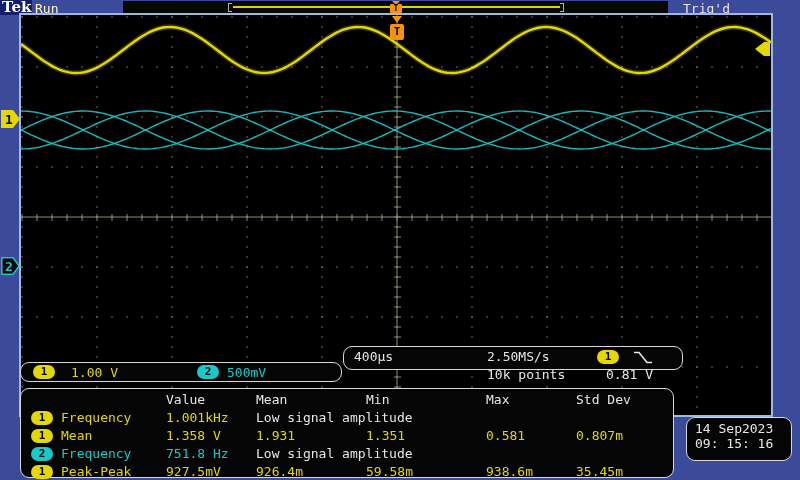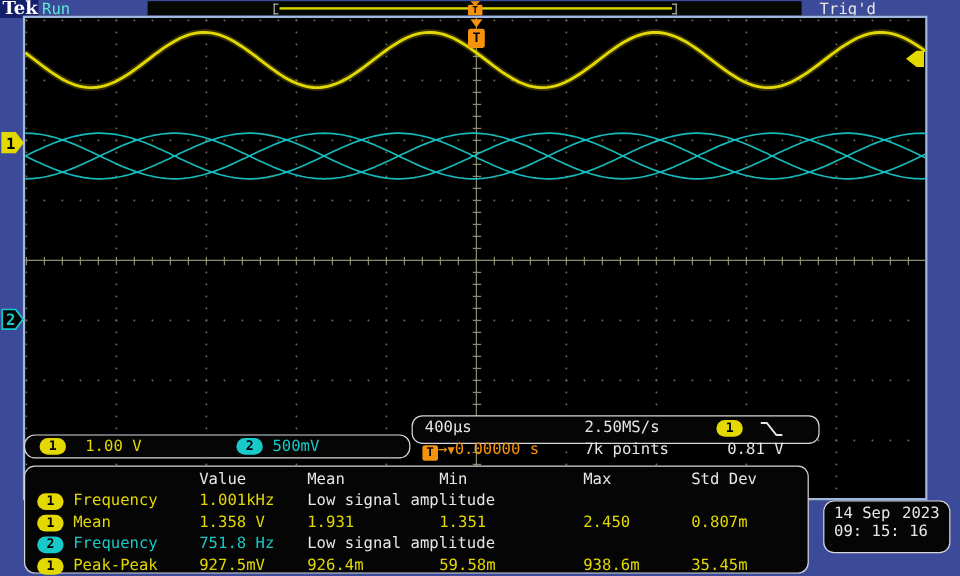--- a/index.html
+++ b/index.html
@@ -4,21 +4,21 @@
 <style>
   *{margin:0;padding:0;box-sizing:border-box}
   html,body{background:#222}
   .stage{position:relative;width:800px;height:480px;background:#3c4a9a;overflow:hidden;
          font-family:"DejaVu Sans Mono","Liberation Mono",monospace;color:#e6e6e6;font-size:13px}
   .abs{position:absolute}
   .scopebox{position:absolute;background:#050505;border:1px solid #d8d8d8;border-radius:9px}
   .badge{display:inline-block;width:22px;height:14px;border-radius:8px;background:#e3d800;color:#000;
          font-size:11px;font-weight:bold;text-align:center;line-height:14px;vertical-align:middle}
   .badge.c2{background:#18c9c9}
-  .yellow{color:#e3d800}.cyan{color:#18c9c9}.orange{color:#f5920e}.gray{color:#5eead4}
+  .yellow{color:#e3d800}.cyan{color:#18c9c9}.orange{color:#f5920e}.gray{color:#fef9c3}
   
   .tek-logo{position:absolute;left:0;top:0;width:32px;height:15px;background:#141f6b;
             font-family:"DejaVu Serif","Liberation Serif",serif;font-weight:bold;font-size:15px;
             line-height:14px;padding-left:2px;color:#fff}
   .record-strip{position:absolute;left:123px;top:1px;width:545px;height:12px;background:#080803}
   .record-line{position:absolute;left:110px;top:5px;width:327px;height:2px;background:#d8d800}
   .rbrk{position:absolute;top:2px;width:4px;height:9px;border:1px solid #b4b4b4}
   .rbrk.l{left:105px;border-right:none}
   .rbrk.r{left:437px;border-left:none}
   .rec-trig{position:absolute;left:267px;top:0;width:12px;height:12px}
@@ -42,21 +42,21 @@
   .hbox{left:343px;top:346px;width:340px;height:24px}
   .hbox span{position:absolute;white-space:nowrap}
   
   .mbox{left:20px;top:388px;width:654px;height:90px}
   .mrow{position:absolute;left:0;width:660px;height:18px}
   .mrow span{position:absolute;top:0;white-space:nowrap}
   .c0{left:10px;top:1px!important}.c1{left:40px}.cv{left:145px}.cm{left:235px}
   .cmin{left:345px}.cmax{left:465px}.csd{left:555px}
   
   .dtbox{left:686px;top:417px;width:106px;height:44px;padding:3px 8px;font-size:13px}
-  .dtbox .l1{display:flex;justify-content:space-between}
+  .dtbox .l1{display:flex;}
   svg text{font-family:"DejaVu Sans Mono","Liberation Mono",monospace}
 </style>
 </head>
 <body>
 
 <div class="stage">
 
   <div class="tek-logo">Tek</div>
   <div class="abs gray" style="left:35px;top:1px">Run</div>
 
@@ -1111,24 +1111,21 @@
     <span class="abs cyan" style="left:206px;top:2px">500mV</span>
   </div>
 
   <div class="scopebox hbox">
     <span style="left:10px;top:2px">400µs</span>
     <span style="left:143px;top:2px">2.50MS/s</span>
     <span class="badge" style="left:253px;top:3px">1</span>
     <svg style="left:288px;top:3px;position:absolute" width="22" height="15">
       <path d="M2,2.5 H7 L15,12.5 H20" fill="none" stroke="#e6e6e6" stroke-width="1.6"></path>
     </svg>
-    <span class="orange" style="left:8px;top:20px">
-      <span style="position:static;display:inline-block;width:13px;height:13px;background:#f5920e;border-radius:2px;color:#000;font-size:10px;font-weight:bold;text-align:center;line-height:13px;vertical-align:-2px">T</span><span style="position:static">→</span><span style="position:static;font-size:10px">▼</span><span style="position:static">0.00000 s</span>
-    </span>
-    <span style="left:143px;top:20px">7k points</span>
+    <span style="left:143px;top:20px">10k points</span>
     <span style="left:262px;top:20px">0.81 V</span>
   </div>
 
   <div class="scopebox mbox">
     <div class="mrow" style="top:3px">
       <span class="cv">Value</span>
       <span class="cm">Mean</span>
       <span class="cmin">Min</span>
       <span class="cmax">Max</span>
       <span class="csd">Std Dev</span>
@@ -1140,21 +1137,21 @@
       <span class="cv">1.001kHz</span>
       <span class="cm" style="color:#e6e6e6">Low signal amplitude</span>
     </div>
 
     <div class="mrow yellow" style="top:39px">
       <span class="badge c0">1</span>
       <span class="c1">Mean</span>
       <span class="cv">1.358 V</span>
       <span class="cm">1.931</span>
       <span class="cmin">1.351</span>
-      <span class="cmax">2.450</span>
+      <span class="cmax">0.581</span>
       <span class="csd">0.807m</span>
     </div>
 
     <div class="mrow cyan" style="top:57px">
       <span class="badge c2 c0">2</span>
       <span class="c1">Frequency</span>
       <span class="cv">751.8 Hz</span>
       <span class="cm" style="color:#e6e6e6">Low signal amplitude</span>
     </div>
 

